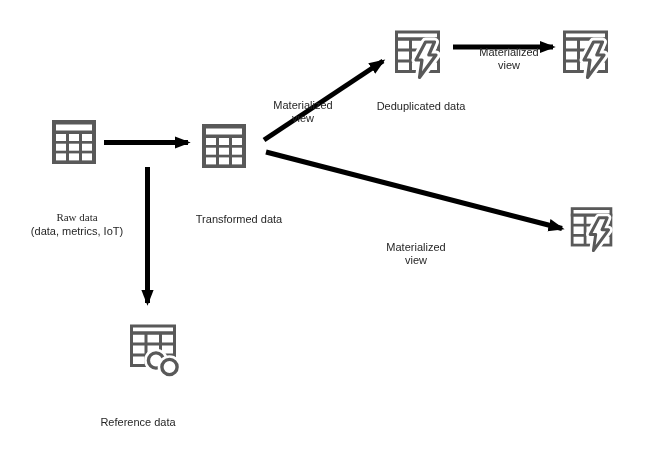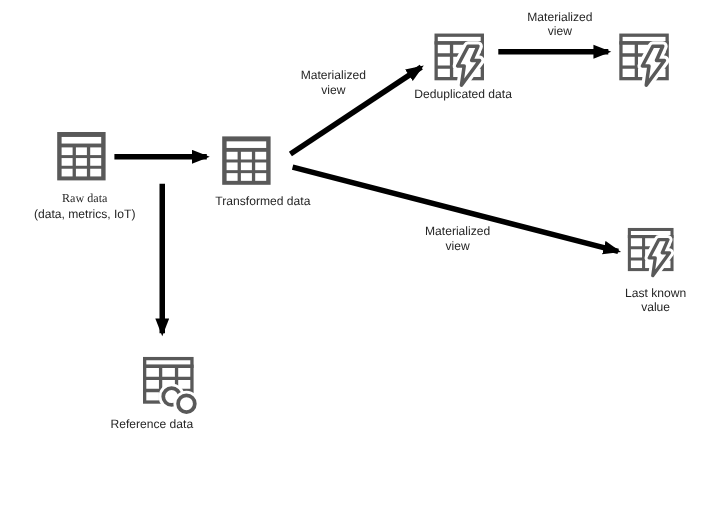--- a/index.html
+++ b/index.html
@@ -7,21 +7,21 @@
     position:relative;width:661px;height:461px;background:#fff;overflow:hidden;
     font-family:"Liberation Sans","DejaVu Sans",sans-serif;color:var(--text-color,#262626);
   }
   .arrows-layer{position:absolute;left:0;top:0;width:661px;height:461px;}
   .arrow{stroke:var(--arrow-color,#000);stroke-width:5;fill:none;}
   .node{position:absolute;}
   .node svg{display:block;overflow:visible;}
   .lbl{
     position:absolute;transform:translateX(-50%);
     white-space:pre-line;text-align:center;
-    font-size:11px;line-height:13px;
+    font-size:11px;line-height:13px;margin-top:36px;
   }
   .note{font-size:10px;line-height:12px;}
   
   .tfill{fill:var(--icon-color,#595959);}
   .wfill{fill:#fff;}
   .oln{stroke:var(--icon-color,#595959);stroke-width:3;fill:none;}
   .hdr{stroke:var(--icon-color,#595959);stroke-width:3;fill:#fff;}
   .halo{stroke:#fff;stroke-width:9;fill:#fff;stroke-linejoin:round;}
   .deco{stroke:var(--icon-color,#595959);stroke-width:3.2;fill:#fff;stroke-linejoin:round;}
   .ring-halo{stroke:#fff;stroke-width:8.5;fill:#fff;}
@@ -82,42 +82,41 @@
 
   <div class="node" style="left:392px;top:27px;">
     <svg width="52" height="52" viewBox="0 0 52 52">
       <rect class="hdr" x="4.5" y="5" width="42" height="7"></rect>
       <rect class="oln" x="4.5" y="12" width="42" height="32.5"></rect>
       <path class="oln" d="M18.5 12 V44.5 M32.5 12 V44.5 M4.5 23 H46.5 M4.5 34 H46.5"></path>
       <path class="halo" d="M33.5 15 L24 33 H30 L27.5 50.5 L44 28 H36.8 L42.5 15 Z"></path>
       <path class="deco" d="M33.5 15 L24 33 H30 L27.5 50.5 L44 28 H36.8 L42.5 15 Z"></path>
     </svg>
   </div>
-  <div class="lbl" style="left:421px;top:80px;text-align:center;">Deduplicated data</div>
+  <div class="lbl" style="left:421px;top:64px;text-align:center;">Deduplicated data</div>
 
   <div class="node" style="left:560px;top:27px;">
     <svg width="52" height="52" viewBox="0 0 52 52">
       <rect class="hdr" x="4.5" y="5" width="42" height="7"></rect>
       <rect class="oln" x="4.5" y="12" width="42" height="32.5"></rect>
       <path class="oln" d="M18.5 12 V44.5 M32.5 12 V44.5 M4.5 23 H46.5 M4.5 34 H46.5"></path>
       <path class="halo" d="M33.5 15 L24 33 H30 L27.5 50.5 L44 28 H36.8 L42.5 15 Z"></path>
       <path class="deco" d="M33.5 15 L24 33 H30 L27.5 50.5 L44 28 H36.8 L42.5 15 Z"></path>
     </svg>
   </div>
 
   <div class="node" style="left:568px;top:204px;">
     <svg width="48" height="48" viewBox="0 0 52 52">
       <rect class="hdr" x="4.5" y="5" width="42" height="7"></rect>
       <rect class="oln" x="4.5" y="12" width="42" height="32.5"></rect>
       <path class="oln" d="M18.5 12 V44.5 M32.5 12 V44.5 M4.5 23 H46.5 M4.5 34 H46.5"></path>
       <path class="halo" d="M33.5 15 L24 33 H30 L27.5 50.5 L44 28 H36.8 L42.5 15 Z"></path>
       <path class="deco" d="M33.5 15 L24 33 H30 L27.5 50.5 L44 28 H36.8 L42.5 15 Z"></path>
     </svg>
   </div>
-  <div class="lbl" style="left:596px;top:261px;">Last known value</div>
 
   <div class="node" style="left:127px;top:321px;">
     <svg width="54" height="52" viewBox="0 0 54 52">
       <rect class="hdr" x="4.5" y="5" width="43" height="7"></rect>
       <rect class="oln" x="4.5" y="12" width="43" height="32.5"></rect>
       <path class="oln" d="M19 12 V44.5 M33.5 12 V44.5 M4.5 23 H47.5 M4.5 34 H47.5"></path>
       <circle class="ring-halo" cx="29" cy="39.5" r="7.6"></circle>
       <circle class="ring" cx="29" cy="39.5" r="7.6"></circle>
       <circle class="ring-halo" cx="42.5" cy="46" r="7.6"></circle>
       <circle class="ring" cx="42.5" cy="46" r="7.6"></circle>

